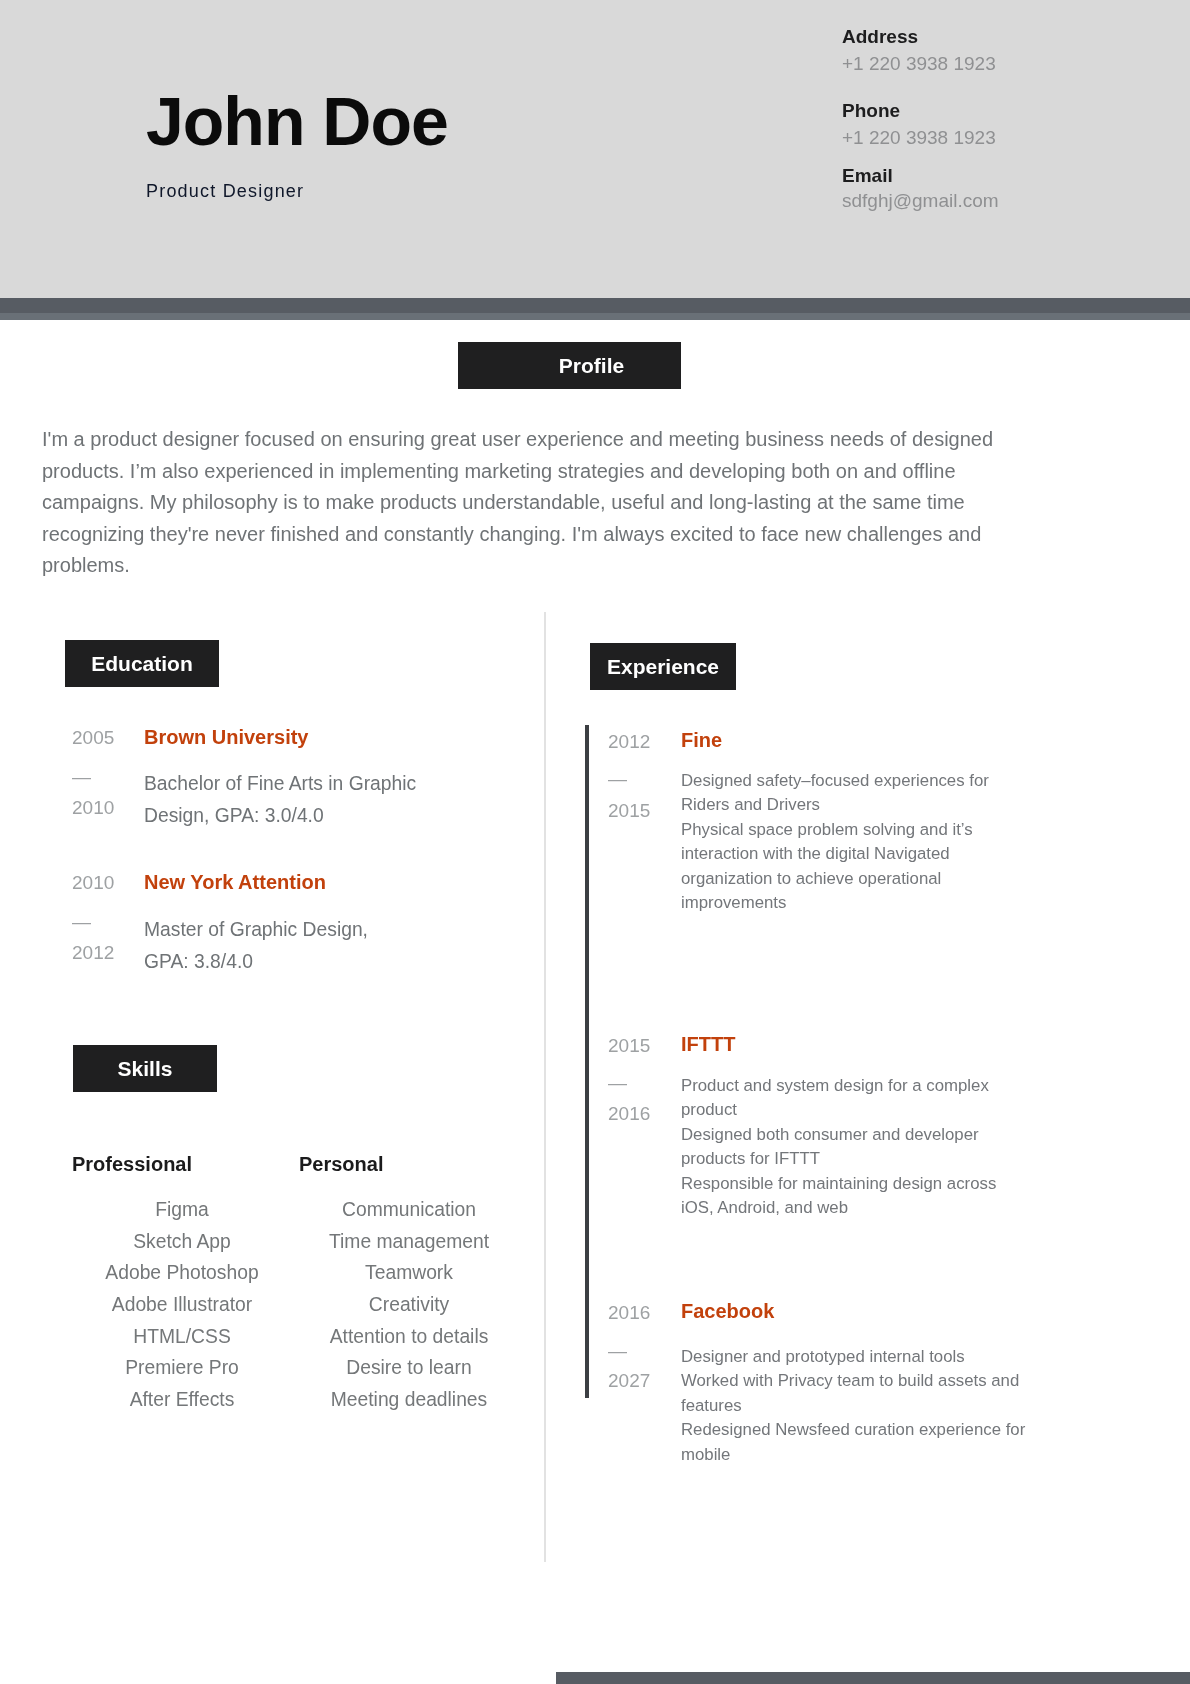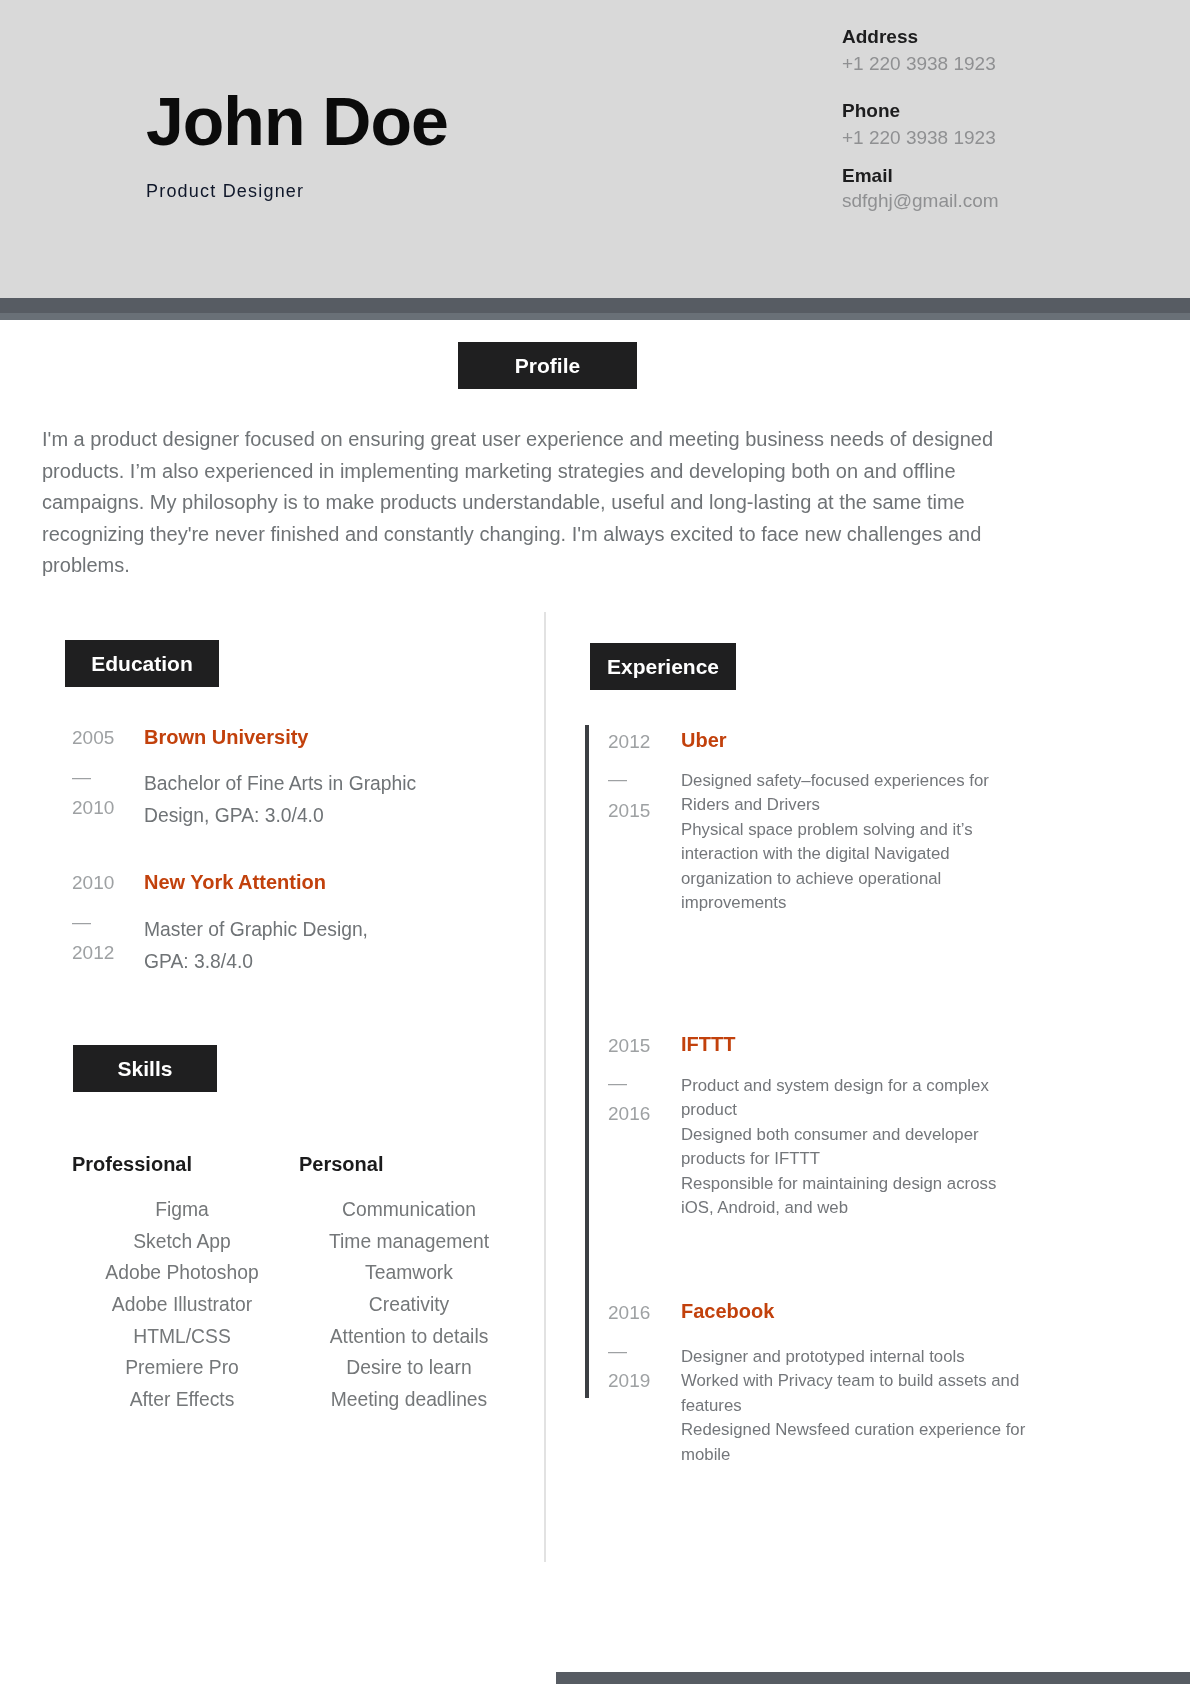--- a/index.html
+++ b/index.html
@@ -16,21 +16,21 @@
   .addr-l{top:26px;} .addr-v{top:53px;}
   .phone-l{top:100px;} .phone-v{top:127px;}
   .email-l{top:165px;} .email-v{top:190px;}
 
   .bar-dark{position:absolute;left:0;top:298px;width:1190px;height:15px;background:#575c63;}
   .bar-light{position:absolute;left:0;top:313px;width:1190px;height:7px;background:#697077;}
 
   
   .badge{position:absolute;height:47px;line-height:47px;background:#1f1f20;color:#ffffff;
          font-size:21px;font-weight:600;text-align:center;}
-  .badge-profile{left:458px;top:342px;width:179px;}
+  .badge-profile{left:458px;top:342px;width:179px;padding-left:44px;}
   .badge-education{left:65px;top:640px;width:154px;}
   .badge-skills{left:73px;top:1045px;width:144px;}
   .badge-experience{left:590px;top:643px;width:146px;}
 
   .profile-text{position:absolute;left:42px;top:424px;width:1125px;font-size:20px;line-height:31.6px;
                 color:#6f7376;white-space:pre-line;}
 
   .divider{position:absolute;left:544px;top:612px;width:2px;height:950px;background:#e2e2e2;}
   .timeline{position:absolute;left:585px;top:725px;width:4px;height:673px;background:#3c3f43;}
 
@@ -142,21 +142,21 @@
     <div>Desire to learn</div>
     <div>Meeting deadlines</div>
   </div>
 
   <div class="badge badge-experience">Experience</div>
 
   <div>
     <div class="year x1-y1">2012</div>
     <div class="dash x1-dash">—</div>
     <div class="year x1-y2">2015</div>
-    <div class="entry-title x1-title">Uber</div>
+    <div class="entry-title x1-title">Fine</div>
     <div class="exp-desc x1-desc">Designed safety–focused experiences for
 Riders and Drivers
 Physical space problem solving and it’s
 interaction with the digital Navigated
 organization to achieve operational
 improvements</div>
   </div>
 
   <div>
     <div class="year x2-y1">2015</div>
@@ -167,21 +167,21 @@
 product
 Designed both consumer and developer
 products for IFTTT
 Responsible for maintaining design across
 iOS, Android, and web</div>
   </div>
 
   <div>
     <div class="year x3-y1">2016</div>
     <div class="dash x3-dash">—</div>
-    <div class="year x3-y2">2019</div>
+    <div class="year x3-y2">2027</div>
     <div class="entry-title x3-title">Facebook</div>
     <div class="exp-desc x3-desc">Designer and prototyped internal tools
 Worked with Privacy team to build assets and
 features
 Redesigned Newsfeed curation experience for
 mobile</div>
   </div>
 
   <div class="bottom-bar"></div>
 

